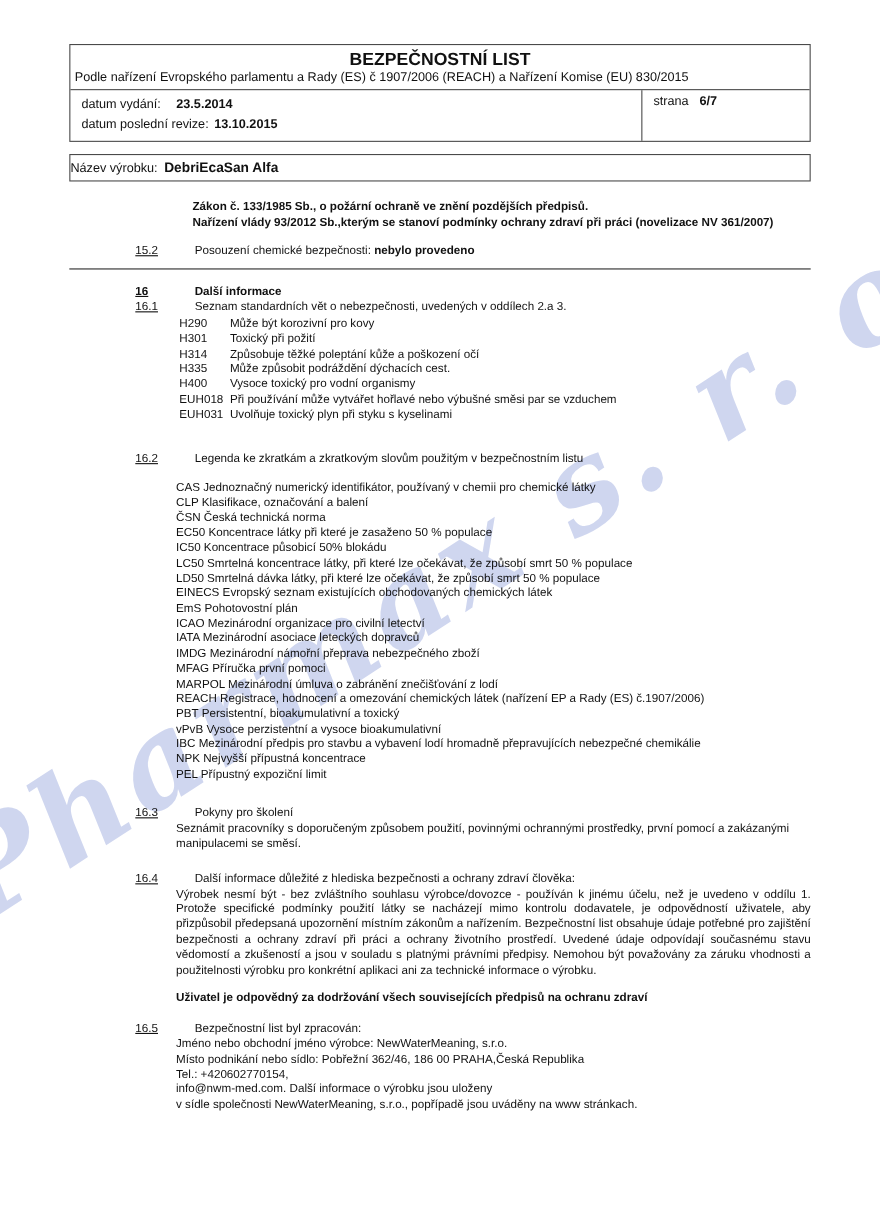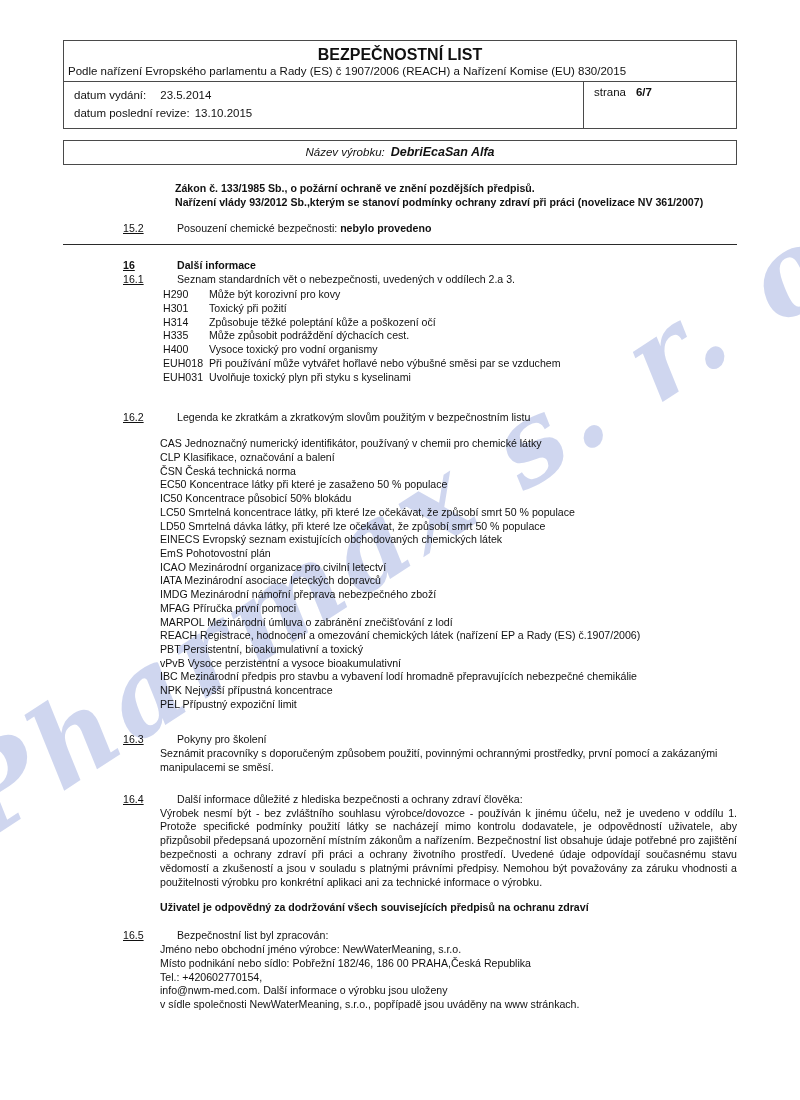--- a/index.html
+++ b/index.html
@@ -47,36 +47,35 @@
     font-size:11.5px;
     padding:1px 4px 4px 4px;
   }
   .hb-meta{
     display:flex;
     border-top:1px solid #4a4a4a;
     font-size:11.5px;
   }
   .hb-dates{flex:1;padding:4px 10px 6px 10px;}
   .hb-row{line-height:18px;}
-  .hb-date{font-weight:normal;margin-left:14px;}
-  .hb-date2{font-weight:normal;margin-left:5px;}
+  .hb-date{font-weight:bold;margin-left:14px;}
+  .hb-date2{font-weight:bold;margin-left:5px;}
   .hb-page{
     width:132px;
     border-left:1px solid #4a4a4a;
     padding:4px 10px;
   }
   .hb-page b{margin-left:10px;}
   
   .product-box{
     border:1px solid #4a4a4a;
     margin-top:11px;
-    text-align:center;
+    text-align:left;
     font-size:11.5px;
     padding:4px 0 5px 0;
-    font-style:italic;
   }
   .product-name{font-weight:bold;font-size:12.5px;margin-left:6px;}
   
   .body{
     font-size:10.6px;
     line-height:13.8px;
     margin-top:17px;
   }
   .laws{margin-left:112px;font-weight:bold;}
   .sec-row{display:flex;margin-top:0;}
@@ -218,21 +217,21 @@
       <div class="sec-body bold">Uživatel je odpovědný za dodržování všech souvisejících předpisů na ochranu zdraví</div>
 
       <div class="gap14"></div>
 
       <div class="sec-row">
         <span class="sec-num">16.5</span>
         <span class="sec-title">Bezpečnostní list byl zpracován:</span>
       </div>
       <div class="sec-body">
         <div>Jméno nebo obchodní jméno výrobce: NewWaterMeaning, s.r.o.</div>
-        <div>Místo podnikání nebo sídlo: Pobřežní 182/46, 186 00 PRAHA,Česká Republika</div>
+        <div>Místo podnikání nebo sídlo: Pobřežní 362/46, 186 00 PRAHA,Česká Republika</div>
         <div>Tel.: +420602770154,</div>
         <div>info@nwm-med.com. Další informace o výrobku jsou uloženy</div>
         <div>v sídle společnosti NewWaterMeaning, s.r.o., popřípadě jsou uváděny na www stránkach.</div>
       </div>
 
     </div>
   </div>
 </div>
 
 </body></html>

